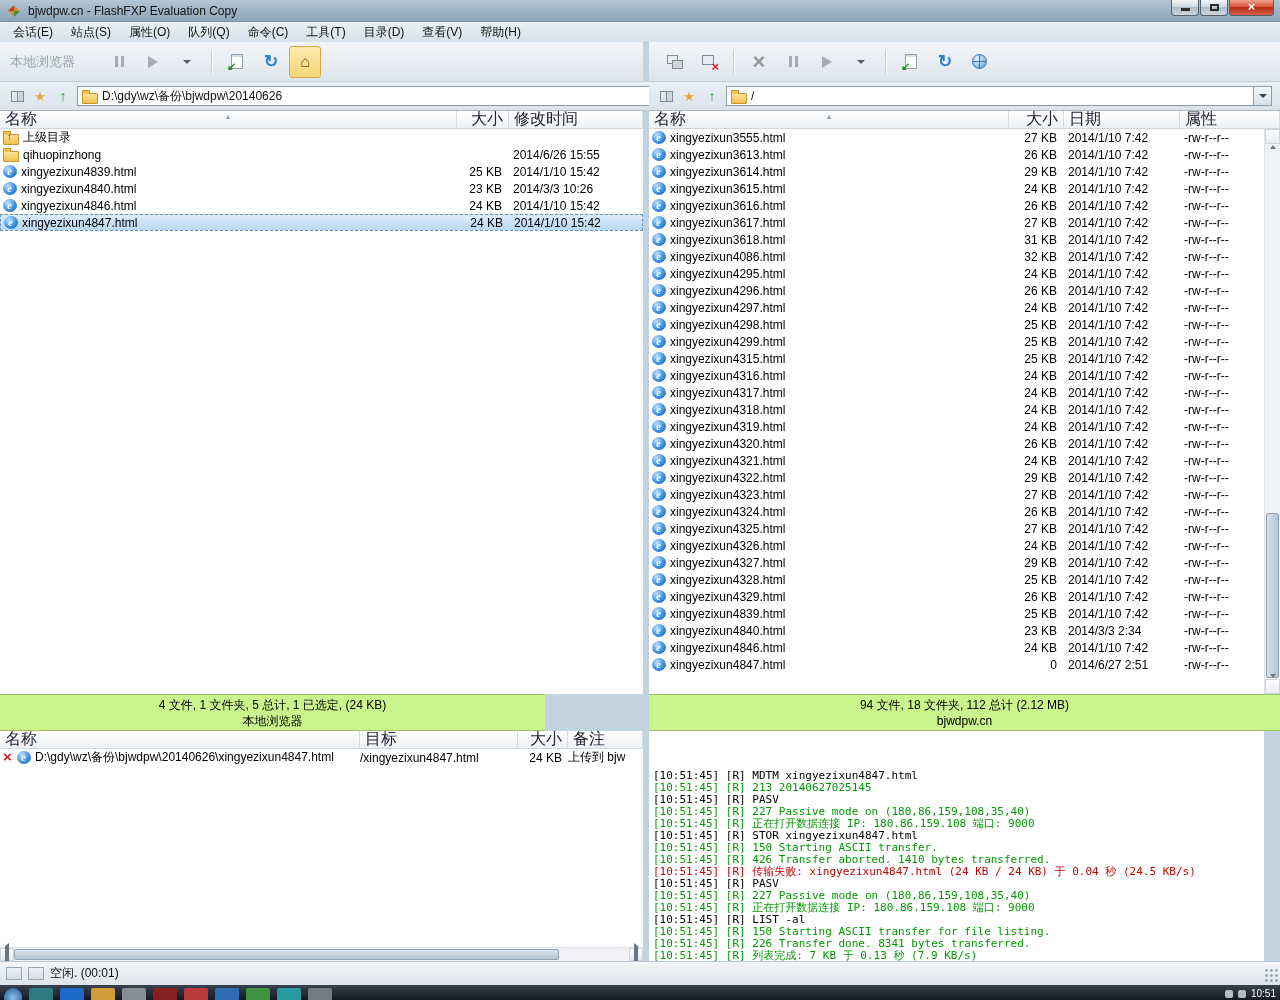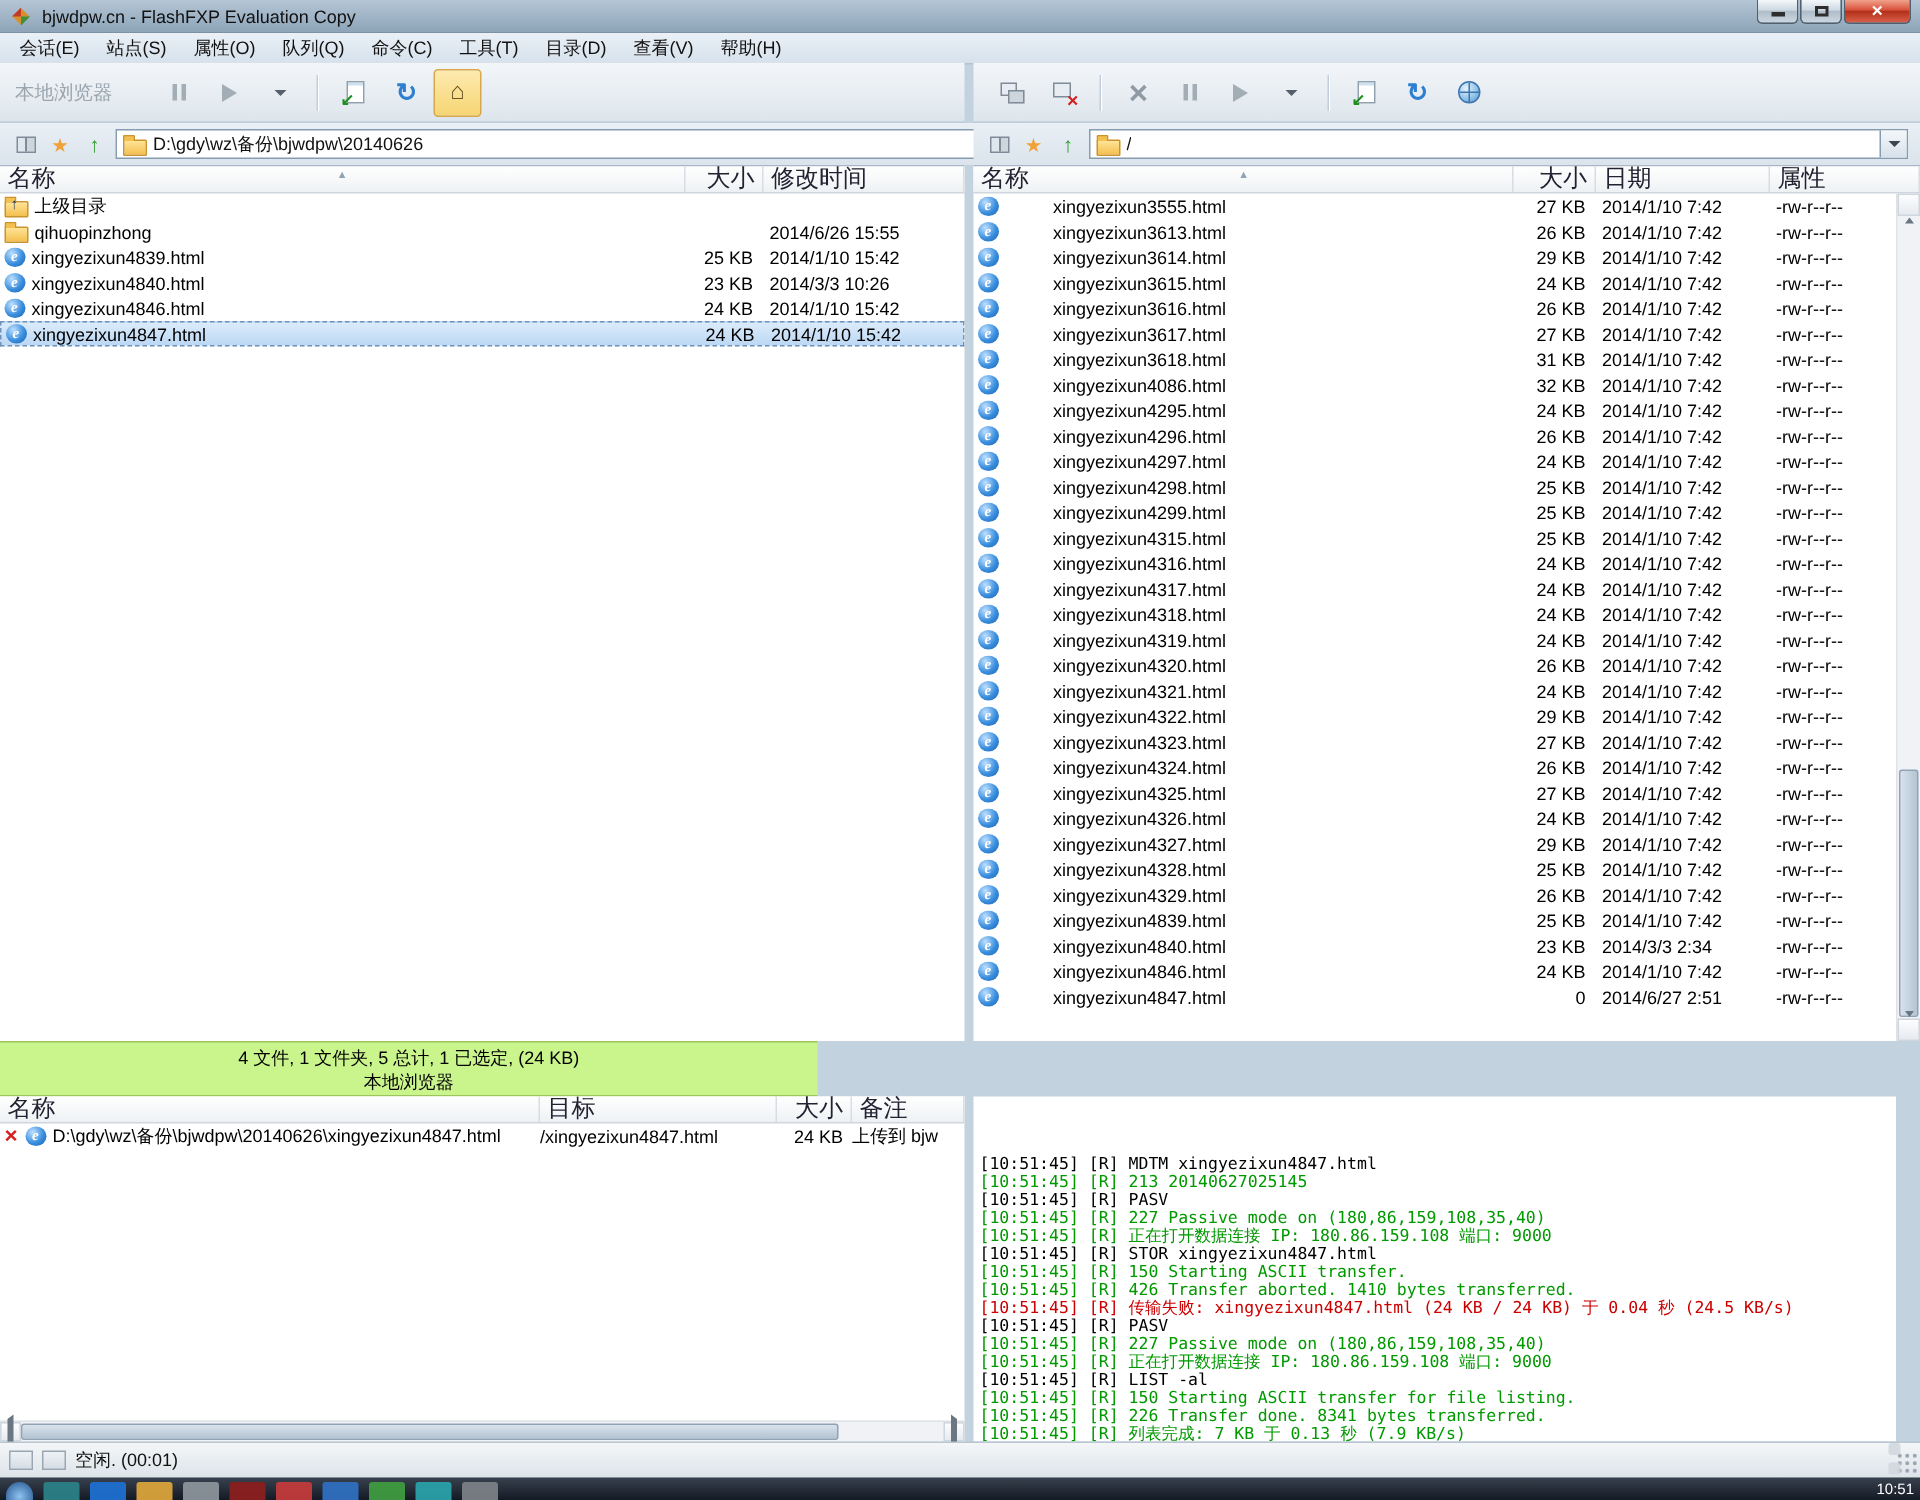--- a/index.html
+++ b/index.html
@@ -78,21 +78,21 @@
   .frow.selected{background:linear-gradient(#dcecfb,#bcd8f4);border:1px dashed #6f93b8;height:17px;}
   .c-name{display:flex;align-items:center;padding-left:3px;overflow:hidden;white-space:nowrap;box-sizing:border-box;}
   .c-size{text-align:right;padding-right:7px;box-sizing:border-box;white-space:nowrap;}
   .c-date,.c-attr{padding-left:4px;box-sizing:border-box;white-space:nowrap;}
   .pane.left .c-name{width:457px;flex:0 0 457px;}
   .pane.left .c-size{width:52px;flex:0 0 52px;}
   .pane.left .c-date{flex:1;}
   .pane.left .h-name{width:457px;}
   .pane.left .h-size{width:52px;}
   .pane.left .h-date{flex:1;}
-  .pane.right .c-name{width:360px;flex:0 0 360px;gap:32px;}
+  .pane.right .c-name{width:360px;flex:0 0 360px;}
   .pane.right .c-size{width:55px;flex:0 0 55px;}
   .pane.right .c-date{width:116px;flex:0 0 116px;}
   .pane.right .c-attr{flex:1;}
   .pane.right .h-name{width:360px;}
   .pane.right .h-size{width:55px;}
   .pane.right .h-date{width:116px;}
   .pane.right .h-attr{flex:1;}
 
   .ficon{flex:0 0 14px;width:14px;height:14px;margin-right:4px;position:relative;display:inline-block;}
   .ic-html{border-radius:50%;width:13px;height:13px;background:radial-gradient(circle at 35% 30%,#bfe0ff,#3a8ede 55%,#1763b0);}
@@ -141,21 +141,21 @@
 
   
   .statusbar{position:absolute;top:961px;height:24px;left:0;right:0;background:linear-gradient(#f4f6f8,#dde4ea);border-top:1px solid #b9c5d0;display:flex;align-items:center;font-size:12px;color:#111;padding-left:6px;gap:6px;box-sizing:border-box;}
   .mini{width:16px;height:13px;border:1px solid #9aa6b1;background:linear-gradient(#eef2f6,#d4dde4);box-sizing:border-box;}
   .grip{position:absolute;right:2px;bottom:3px;width:14px;height:14px;background:radial-gradient(circle,#98a4ae 1px,transparent 1.6px) 0 0/5px 5px;}
 
   
   .taskbar{position:absolute;top:985px;height:15px;left:0;right:0;background:linear-gradient(#38414e,#141a24);display:flex;align-items:flex-end;gap:7px;padding-left:4px;box-sizing:border-box;}
   .orb{width:18px;height:12px;border-radius:9px 9px 0 0;background:radial-gradient(circle at 50% 80%,#8fc3f0,#1d4f8a);}
   .tb-icon{width:24px;height:12px;border-radius:2px 2px 0 0;opacity:.95;}
-  .tray{position:absolute;right:4px;bottom:1px;display:flex;align-items:center;gap:5px;color:#fff;font-size:10px;flex-direction:column;}
+  .tray{position:absolute;right:4px;bottom:1px;display:flex;align-items:center;gap:5px;color:#fff;font-size:10px;}
   .tray-dot{width:8px;height:8px;border-radius:2px;background:#cfd6dd;opacity:.85;}
 </style>
 </head>
 <body>
 
 <div class="window">
 
   <div class="titlebar">
     <svg class="appicon" viewBox="0 0 16 16">
       <rect x="4" y="4" width="8" height="8" transform="rotate(45 8 8)" fill="#d8902c"></rect>
@@ -702,20 +702,24 @@
       <div class="vs-btn bottom">
           <span class="vs-down"></span>
         </div>
     </div>
   </div>
 
   <div class="statusgreen left">
     <div>4 文件, 1 文件夹, 5 总计, 1 已选定, (24 KB)</div>
     <div>本地浏览器</div>
   </div>
+  <div class="statusgreen right">
+    <div>94 文件, 18 文件夹, 112 总计 (2.12 MB)</div>
+    <div>bjwdpw.cn</div>
+  </div>
 
   <div class="bottom-panel left">
     <div class="lv-header">
       <div class="hcell qh-name">名称</div>
       <div class="hcell qh-target">目标</div>
       <div class="hcell qh-size num">大小</div>
       <div class="hcell qh-note">备注</div>
     </div>
     <div class="queue-body">
 

